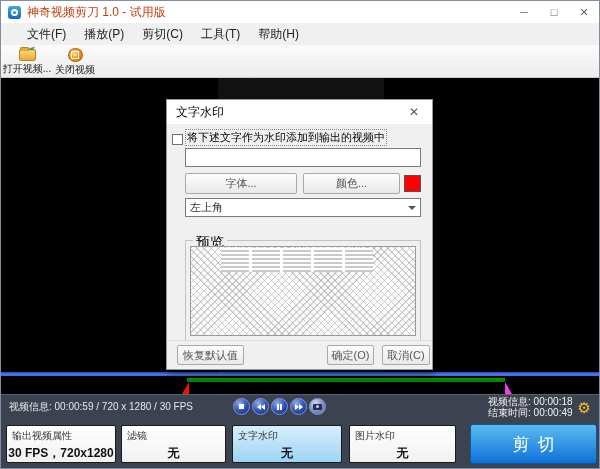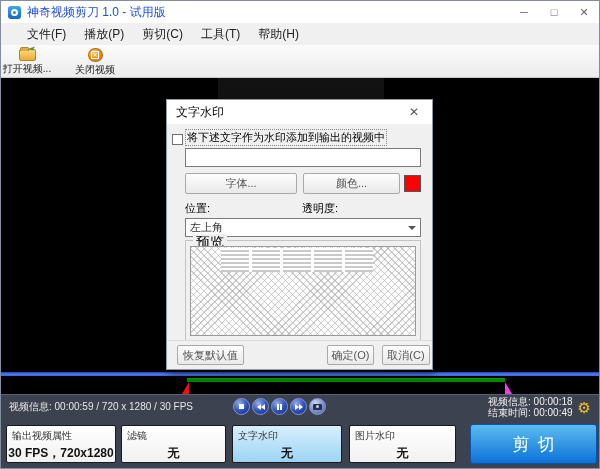--- a/index.html
+++ b/index.html
@@ -3,30 +3,30 @@
 <meta charset="utf-8">
 <style>
   * { margin:0; padding:0; box-sizing:border-box; }
   html,body { width:600px; height:469px; font-family:"Liberation Sans","DejaVu Sans",sans-serif; }
   .window { position:relative; width:600px; height:469px; background:#000; border:1px solid #7f8fa0; overflow:hidden; }
 
   
   .titlebar { height:22px; background:#ffffff; display:flex; align-items:center; padding-left:7px; }
   .app-icon { width:13px; height:13px; border-radius:3px; background:linear-gradient(180deg,#41a7ea,#1466c8); display:inline-flex; align-items:center; justify-content:center; margin-right:6px; }
   .app-icon i { display:block; width:7px; height:7px; border:2px solid #fff; border-radius:50%; }
-  .win-title { font-size:12px; color:#1d4ed8; }
+  .win-title { font-size:12px; color:#c2410c; }
   .win-controls { margin-left:auto; display:flex; height:100%; }
   .win-btn { width:30px; height:100%; display:flex; align-items:center; justify-content:center; font-size:11px; color:#666; }
 
   
   .menubar { height:22px; background:#f0f0f0; display:flex; align-items:center; padding-left:17px; }
   .menu-item { font-size:12px; color:#222; padding:2px 9px; }
 
   
-  .toolbar { height:33px; background:linear-gradient(180deg,#fbfbfb,#ececec); border-bottom:1px solid #c9c9c9; display:flex; align-items:stretch; padding-left:2px;gap:20px; }
+  .toolbar { height:33px; background:linear-gradient(180deg,#fbfbfb,#ececec); border-bottom:1px solid #c9c9c9; display:flex; align-items:stretch; padding-left:2px; }
   .tool-btn { width:48px; display:flex; flex-direction:column; align-items:center; justify-content:flex-start; padding-top:2px; }
   .tool-btn .lbl { font-size:10px; color:#222; margin-top:1px; white-space:nowrap; }
   .folder-icon { position:relative; width:17px; height:12px; background:linear-gradient(180deg,#ffd978,#e8a93a); border:1px solid #b58428; border-radius:2px; margin-top:2px; }
   .folder-icon:before { content:""; position:absolute; top:-3px; left:0; width:7px; height:3px; background:#e8a93a; border:1px solid #b58428; border-bottom:none; border-radius:2px 2px 0 0; }
   .folder-icon:after { content:""; position:absolute; top:-5px; right:1px; width:0; height:0; border-left:4px solid transparent; border-bottom:5px solid #3da23d; transform:rotate(35deg); }
   .closevid-icon { width:15px; height:15px; border-radius:50%; background:radial-gradient(circle at 35% 30%,#ffc96a,#ef9017 55%,#d66f00); border:1px solid #b86200; display:flex; align-items:center; justify-content:center; margin-top:1px; }
   .closevid-icon i { display:flex; align-items:center; justify-content:center; width:8px; height:8px; border:1px solid #fff; font-style:normal; font-size:6px; color:#fff; line-height:1; }
 
   
   .stage { position:relative; height:316px; background:#000; }
@@ -45,21 +45,21 @@
   .chk-row { position:absolute; left:5px; top:6px; display:flex; align-items:flex-end; }
   .chk-box { width:11px; height:11px; border:1px solid #707070; background:#fff; margin-right:3px; }
   .chk-label { font-size:11px; outline:1px dotted #888; padding:0 1px; }
   .wm-input { position:absolute; left:18px; top:24px; width:236px; height:19px; border:1px solid #7a7a7a; background:#fff; font-size:11px; padding:0 3px; }
   .btn { background:linear-gradient(180deg,#fdfdfd,#e9e9e9); border:1px solid #a9a9a9; border-radius:2px; font-size:11px; color:#555; display:flex; align-items:center; justify-content:center; }
   .font-btn { position:absolute; left:18px; top:49px; width:112px; height:21px; }
   .color-btn { position:absolute; left:136px; top:49px; width:97px; height:21px; }
   .swatch { position:absolute; left:237px; top:51px; width:17px; height:17px; background:#ff0000; border:1px solid #555; }
   .pos-label { position:absolute; left:18px; top:77px; }
   .opa-label { position:absolute; left:135px; top:77px; }
-  .combo { position:absolute; left:18px; top:94px; width:236px; height:19px; background:#fff; border:1px solid #7a7a7a; display:flex; align-items:center; padding:0 4px; font-size:11px; color:#333; }
+  .combo { position:absolute; left:18px; top:74px; width:236px; height:19px; background:#fff; border:1px solid #7a7a7a; display:flex; align-items:center; padding:0 4px; font-size:11px; color:#333; }
   .combo-arrow { margin-left:auto; width:0; height:0; border-left:4px solid transparent; border-right:4px solid transparent; border-top:4px solid #555; }
   .groupbox { position:absolute; left:18px; top:116px; width:236px; height:101px; border:1px solid #c3c3c3; }
   .group-label { position:absolute; left:7px; top:-7px; background:#f0f0f0; padding:0 3px; font-size:14px; }
   .preview-canvas { position:absolute; left:4px; top:5px; right:4px; bottom:4px; border:1px solid #9a9a9a; background:
       repeating-linear-gradient(45deg, rgba(160,160,160,.5) 0 1px, transparent 1px 5px),
       repeating-linear-gradient(135deg, rgba(160,160,160,.5) 0 1px, transparent 1px 5px),
       #fdfdfd; }
   .preview-strip { position:absolute; left:30px; top:1px; width:152px; height:24px; background:
       repeating-linear-gradient(90deg, transparent 0 28px, rgba(255,255,255,.95) 28px 31px),
       repeating-linear-gradient(180deg, #ffffff 0 2px, #c9c9c9 2px 4px); }

